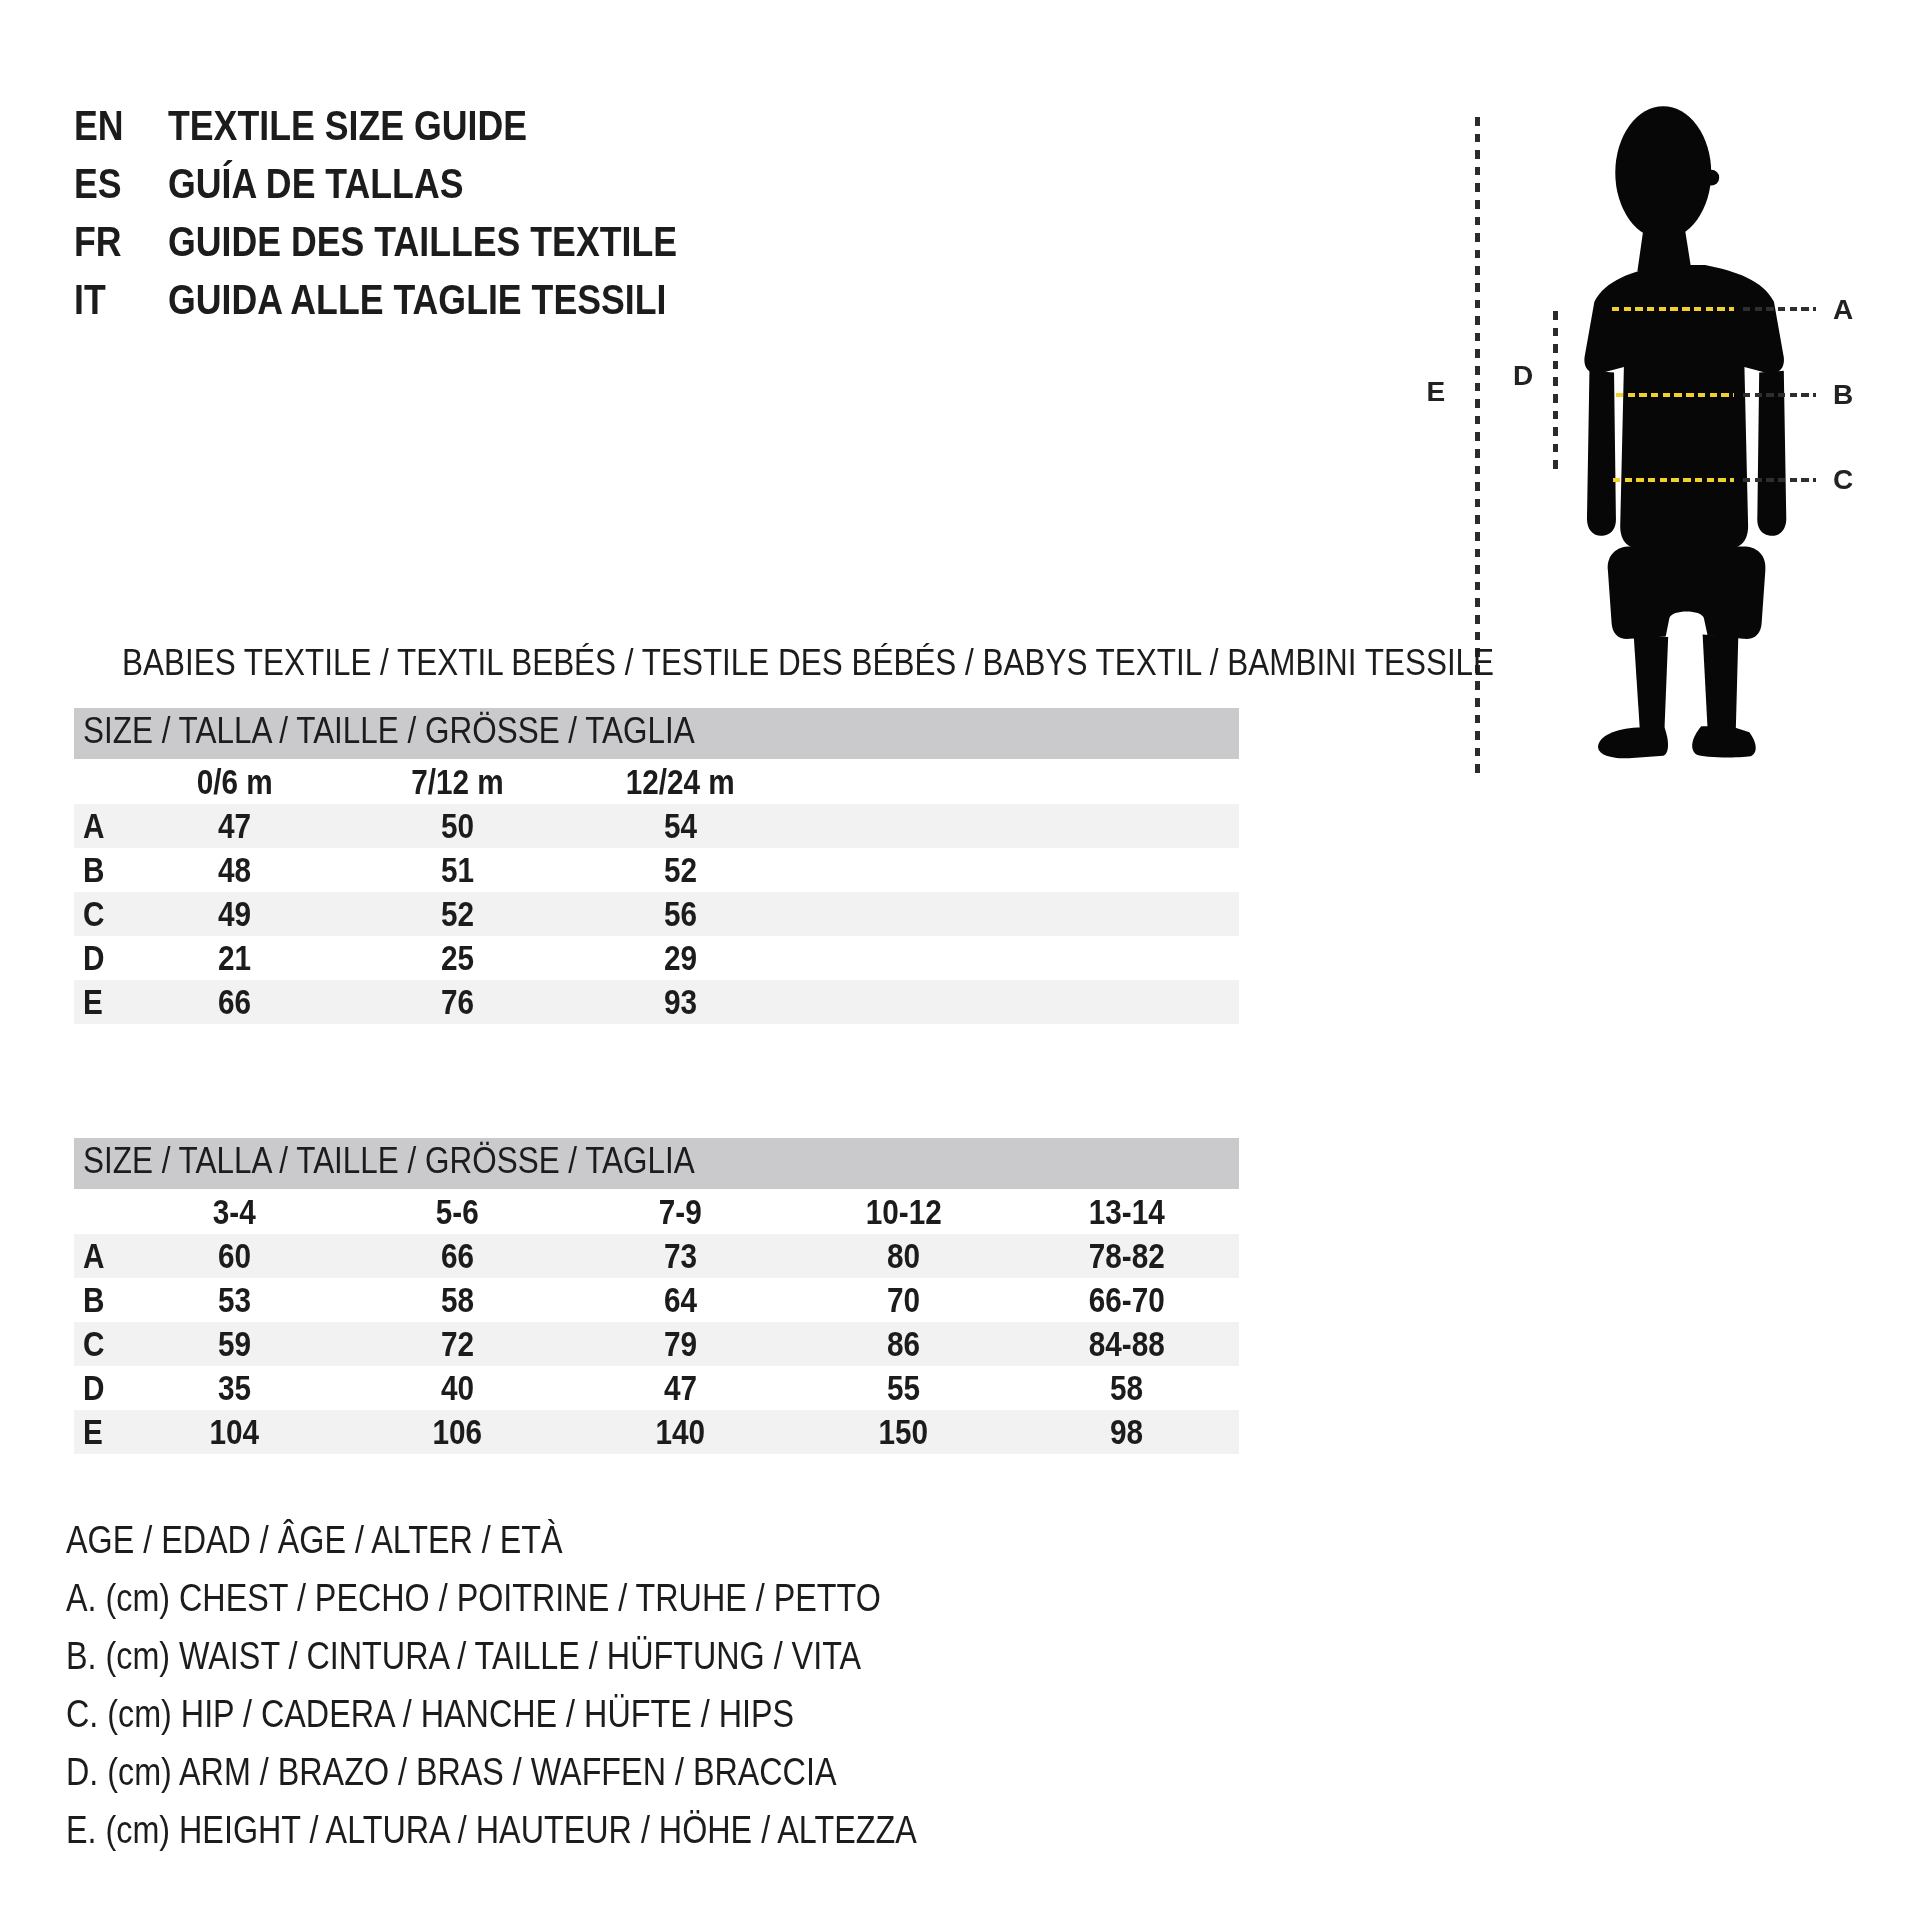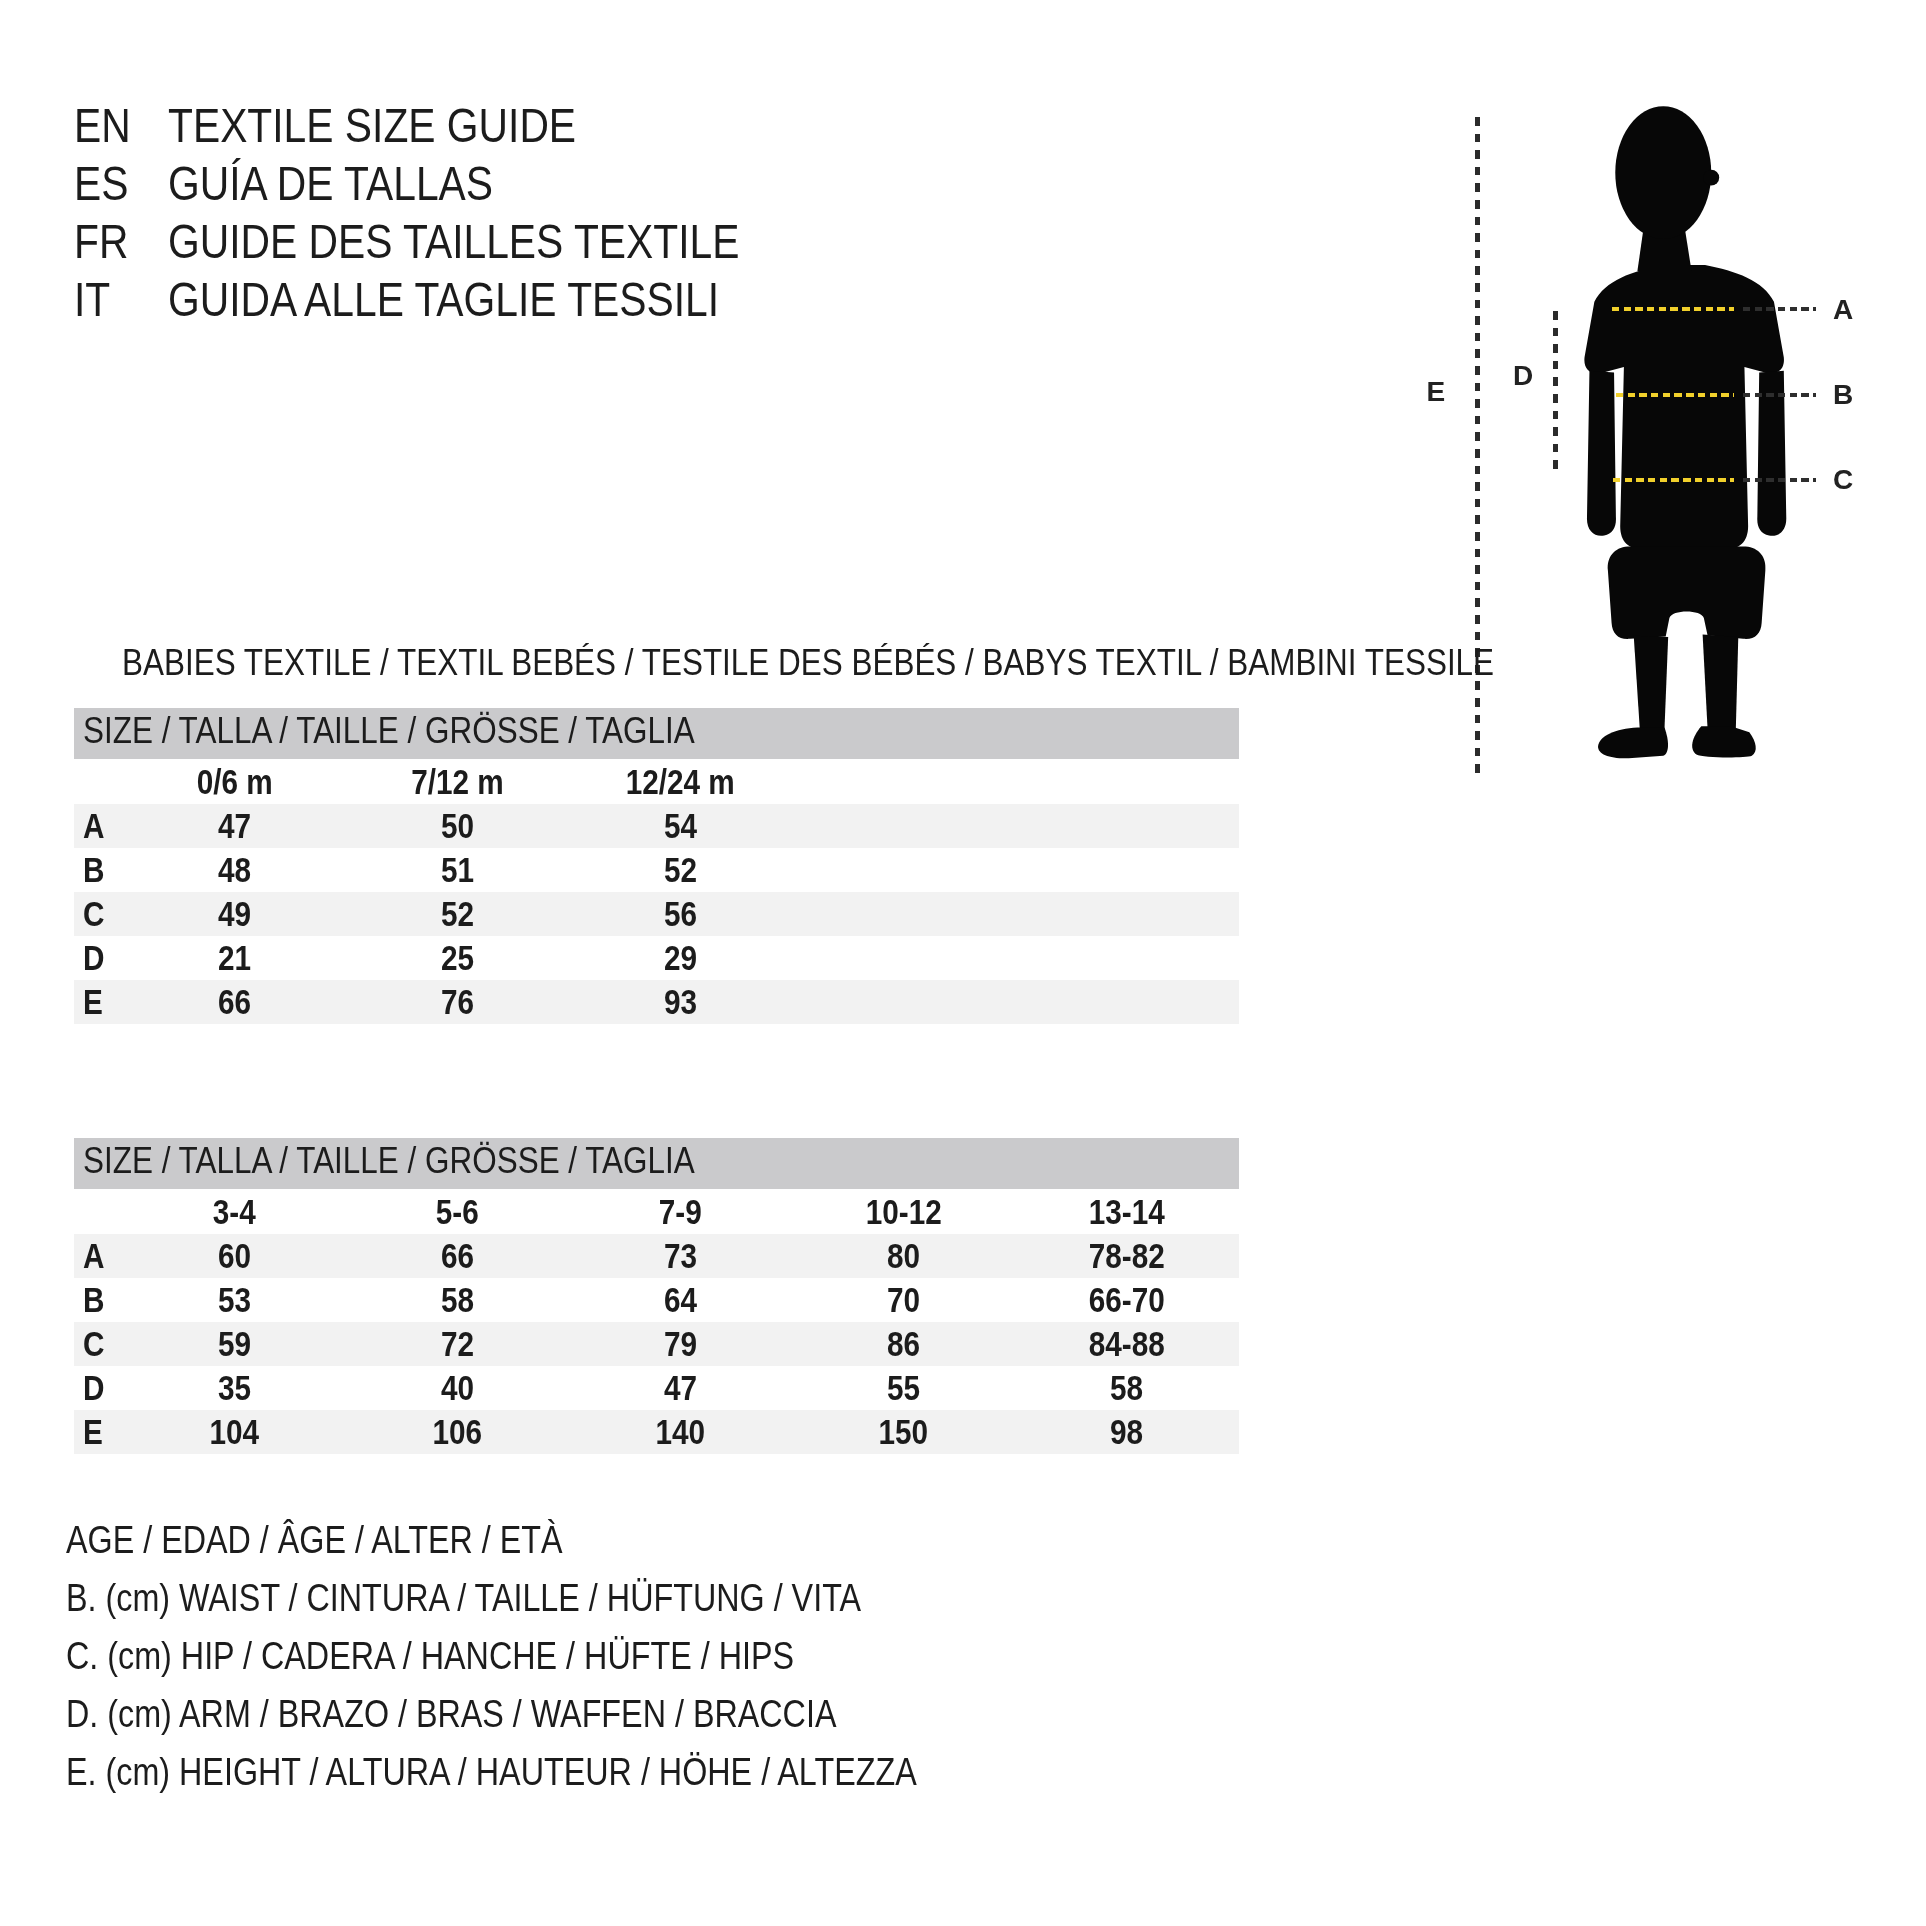--- a/index.html
+++ b/index.html
@@ -10,21 +10,21 @@
     font-family:"Liberation Sans","DejaVu Sans",sans-serif;
     color:#1c1c1c;
     overflow:hidden;
   }
   
   .sqL{display:inline-block;transform:scaleX(.85);transform-origin:0 50%;white-space:nowrap;}
   .sqC{display:inline-block;transform:scaleX(.85);transform-origin:50% 50%;white-space:nowrap;}
 
   
   .langs{position:absolute;left:74px;top:97px;}
-  .lang-row{display:flex;font-size:48px;line-height:58px;font-weight:400;}
+  .lang-row{display:flex;font-size:42px;line-height:58px;font-weight:700;}
   .lang-code{width:94px;flex:0 0 94px;}
   .lang-title{flex:1 1 auto;}
 
   
   .figure{position:absolute;left:1405px;top:80px;width:521px;height:733px;}
   .vdots{position:absolute;width:5px;
     background:repeating-linear-gradient(to bottom,#2b2b2b 0 8.6px,transparent 8.6px 16.6px);}
   .vdots.e{left:70px;top:37px;height:659px;}
   .vdots.d{left:148px;top:231px;height:160px;}
   .fig-label{position:absolute;width:43px;height:43px;line-height:43px;
@@ -235,20 +235,21 @@
       <div class="cell"><span class="sqC">106</span></div>
       <div class="cell"><span class="sqC">140</span></div>
       <div class="cell"><span class="sqC">150</span></div>
       <div class="cell"><span class="sqC">98</span></div>
       <div class="cell"></div>
     </div>
   </section>
 
   <section class="legend">
     <div class="legend-line"><span class="sqL">AGE / EDAD / ÂGE / ALTER / ETÀ</span></div>
+    <div class="legend-line"><span class="sqL">A. (cm) CHEST / PECHO / POITRINE / TRUHE / PETTO</span></div>
     <div class="legend-line"><span class="sqL">B. (cm) WAIST / CINTURA / TAILLE / HÜFTUNG / VITA</span></div>
     <div class="legend-line"><span class="sqL">C. (cm) HIP / CADERA / HANCHE / HÜFTE / HIPS</span></div>
     <div class="legend-line"><span class="sqL">D. (cm) ARM / BRAZO / BRAS / WAFFEN / BRACCIA</span></div>
     <div class="legend-line"><span class="sqL">E. (cm) HEIGHT / ALTURA / HAUTEUR / HÖHE / ALTEZZA</span></div>
   </section>
 
 </div>
 
 
 </body></html>

